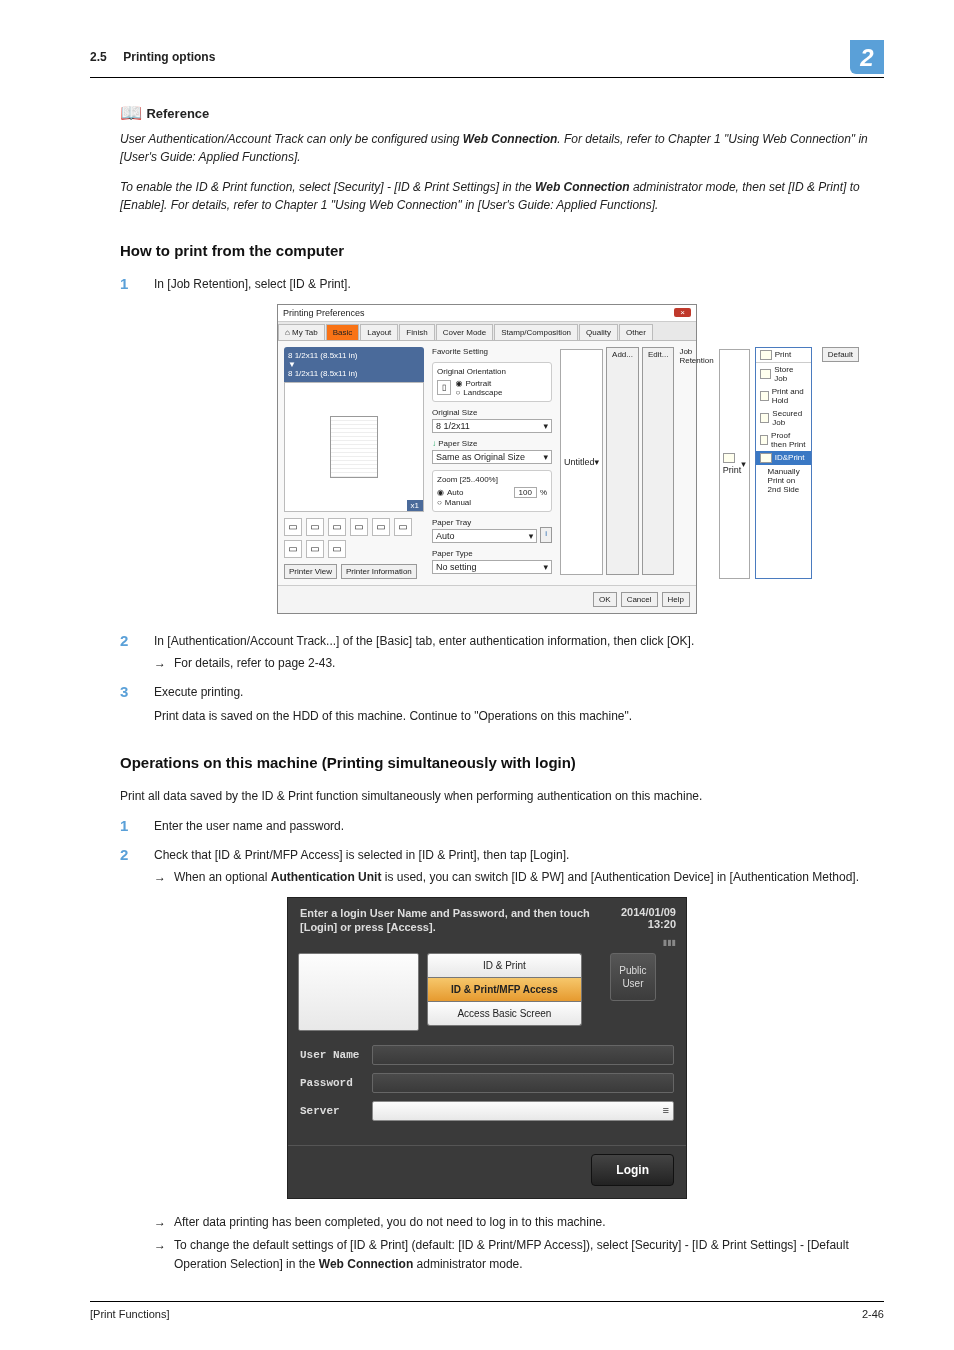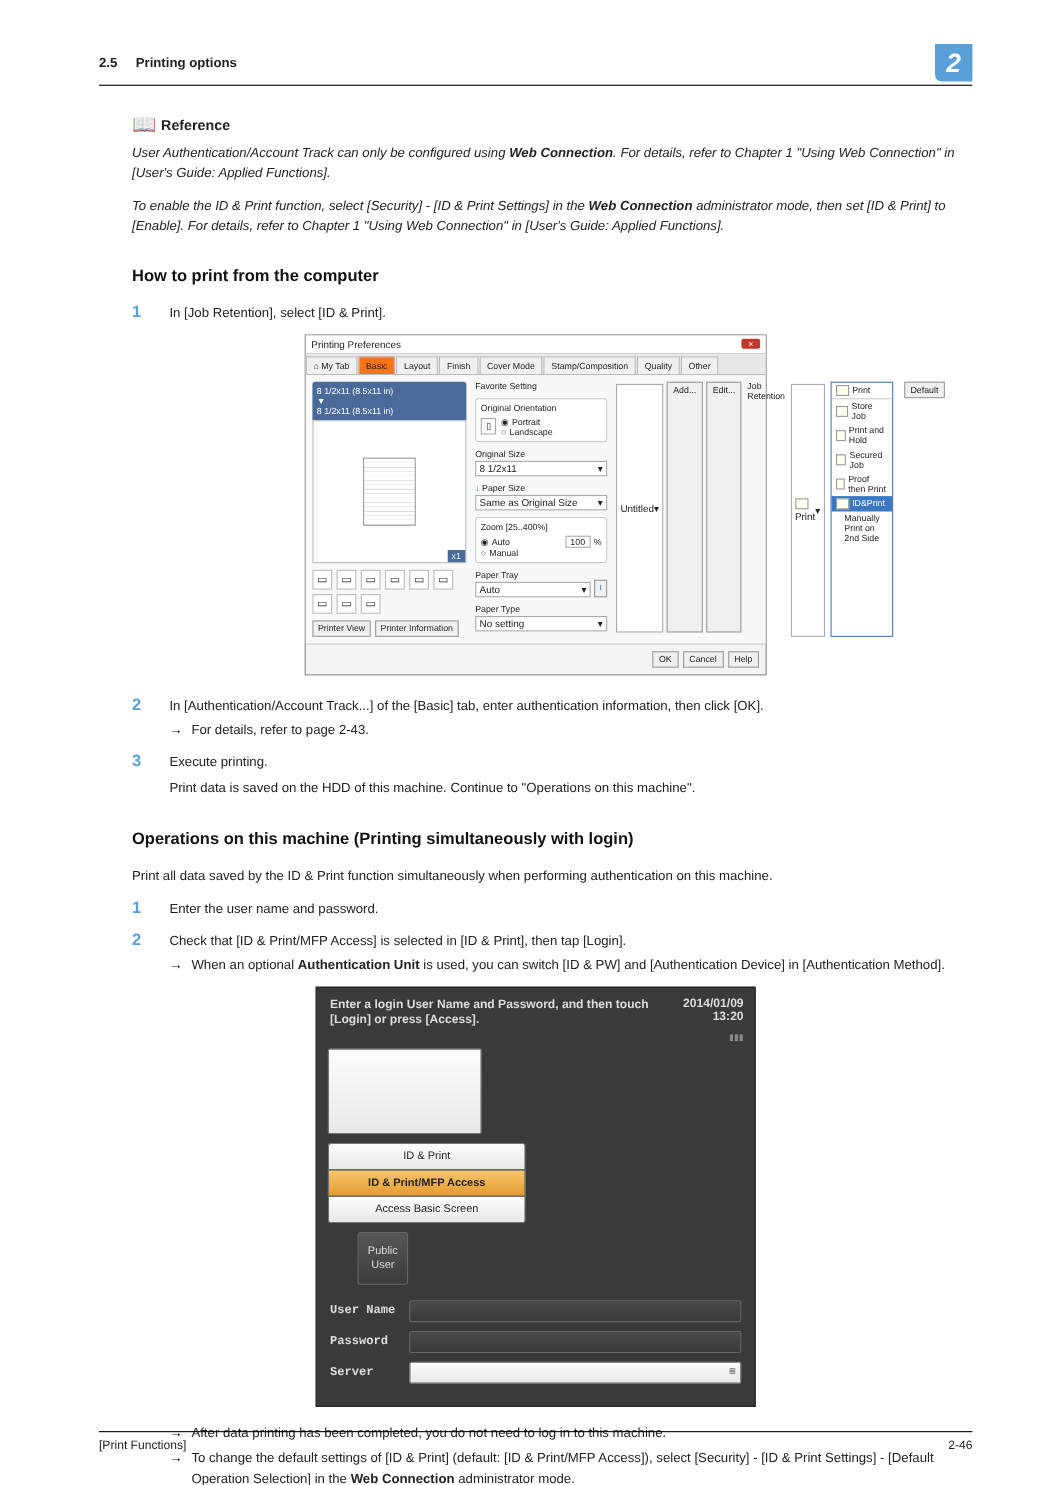--- a/index.html
+++ b/index.html
@@ -74,21 +74,21 @@
 
   .login-panel {
     width: 400px; margin: 10px auto 14px auto;
     background: #3a3a3a; color: #ddd; font-size: 11px;
     padding: 0; border: 1px solid #222;
   }
   .lp-top { display:flex; justify-content:space-between; padding: 8px 10px 4px 12px; }
   .lp-top-left { font-weight: bold; max-width: 300px; line-height:1.3; }
   .lp-top-right { font-weight: bold; text-align:right; }
   .lp-mini { font-size:8px; color:#888; text-align:right; padding-right:10px; }
-  .lp-row1 { display:flex; gap:8px; padding: 6px 10px 10px 10px; align-items:flex-start;flex-direction:column; }
+  .lp-row1 { display:flex; gap:8px; padding: 6px 10px 10px 10px; align-items:flex-start; }
   .lp-col1 { width: 140px; height:78px; background: linear-gradient(#fdfdfd,#e8e8e8); border:1px solid #777; border-radius:2px; }
   .lp-col2 { width: 180px; display:flex; flex-direction:column; }
   .lp-col3 { width: 100px; display:flex; align-items:center; justify-content:center; }
   .lp-tab-btn { border:1px solid #777; padding:6px 8px; text-align:center; font-size:10px; border-radius:3px; }
   .lp-tab-top { background: linear-gradient(#fdfdfd,#e8e8e8); color:#222; border-bottom:none; border-radius:3px 3px 0 0; }
   .lp-tab-sel { background: linear-gradient(#f6c76b,#e69a2f); color:#222; font-weight:bold; border-radius:0; }
   .lp-tab-bot { background: linear-gradient(#fdfdfd,#e8e8e8); color:#222; border-top:none; border-radius:0 0 3px 3px; margin-top:0; }
   .lp-public { background: linear-gradient(#565656,#3c3c3c); color:#ddd; padding:10px 8px; border:1px solid #666; border-radius:3px; text-align:center; font-size:10px; line-height:1.3; }
   .lp-fields { padding: 4px 12px 12px 12px; }
   .lp-field { display:flex; align-items:center; margin-bottom:8px;font-family:Liberation Mono, monospace; }
@@ -361,20 +361,23 @@
       <div class="lp-label">Password</div>
       <div class="lp-input"></div>
     </div>
     <div class="lp-field">
       <div class="lp-label">Server</div>
       <div class="lp-srv">
           <span>≡</span>
         </div>
     </div>
   </div>
+  <div class="lp-bottom">
+    <div class="lp-login">Login</div>
+  </div>
 </div>
 
 <div style="margin-left:64px; line-height:1.55;">
   <div class="sub-arrow" style="margin-top:4px;">
       <span class="arrow">→</span>
       <span>After data printing has been completed, you do not need to log in to this machine.</span>
     </div>
   <div class="sub-arrow" style="margin-top:4px;">
       <span class="arrow">→</span>
     <span>

